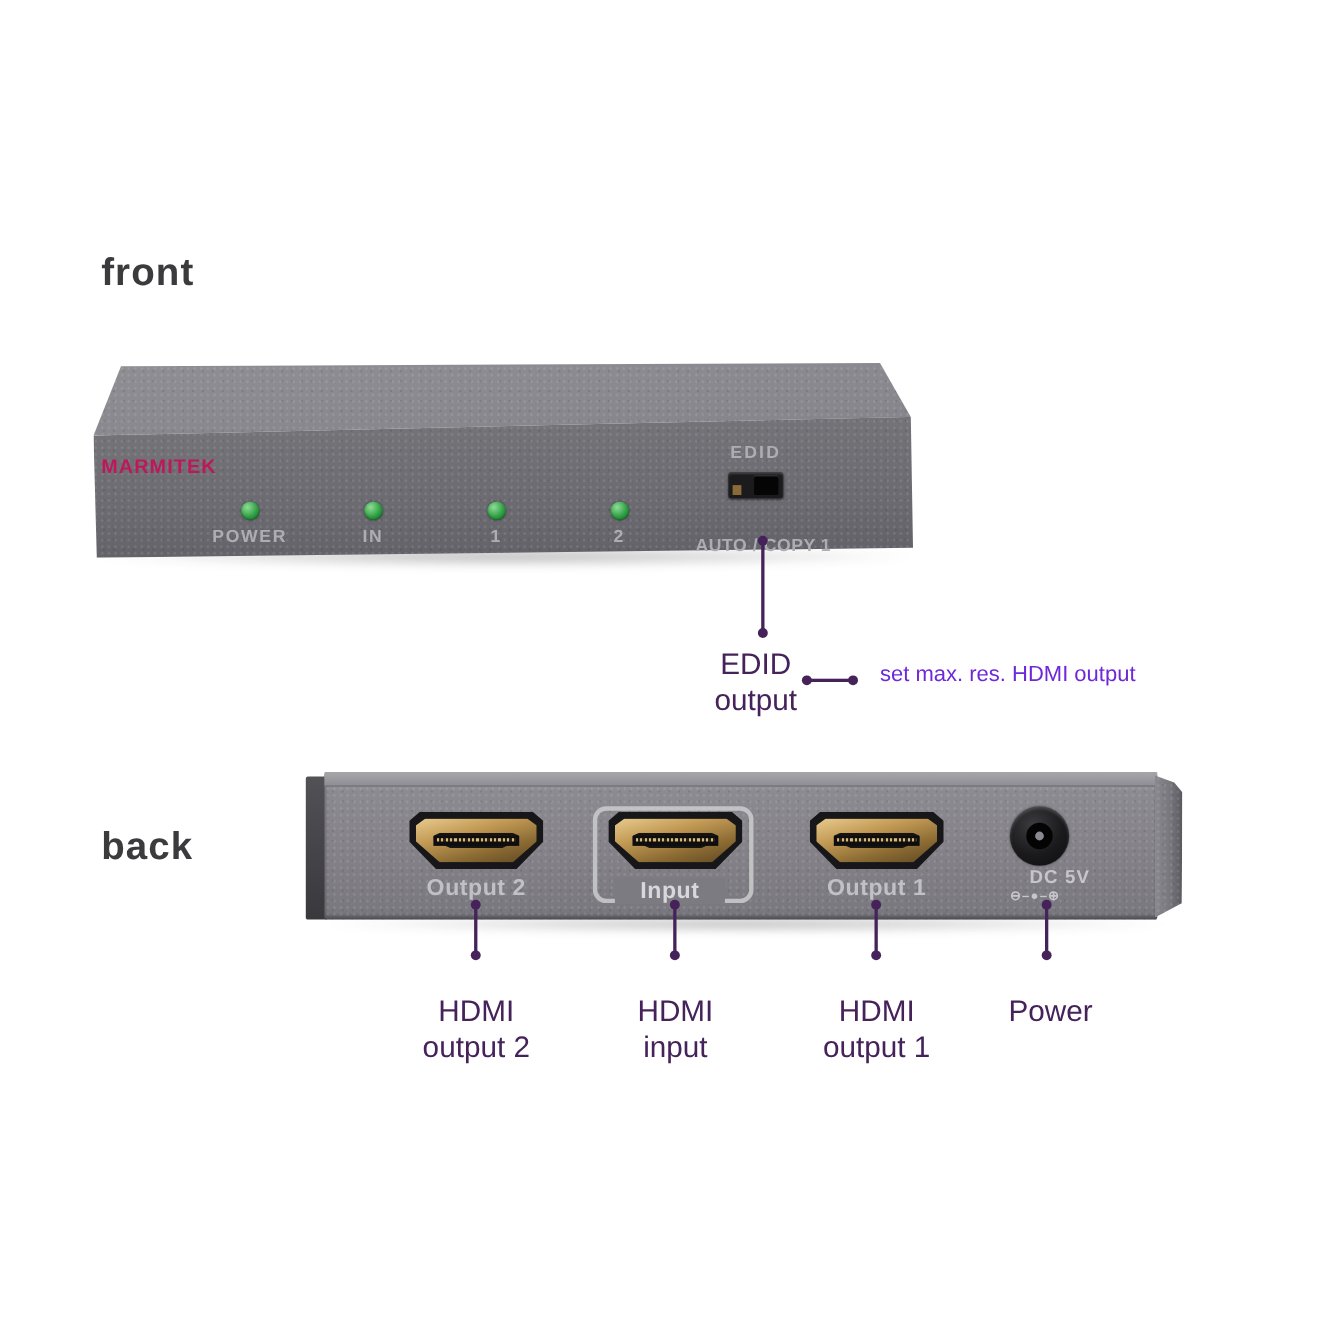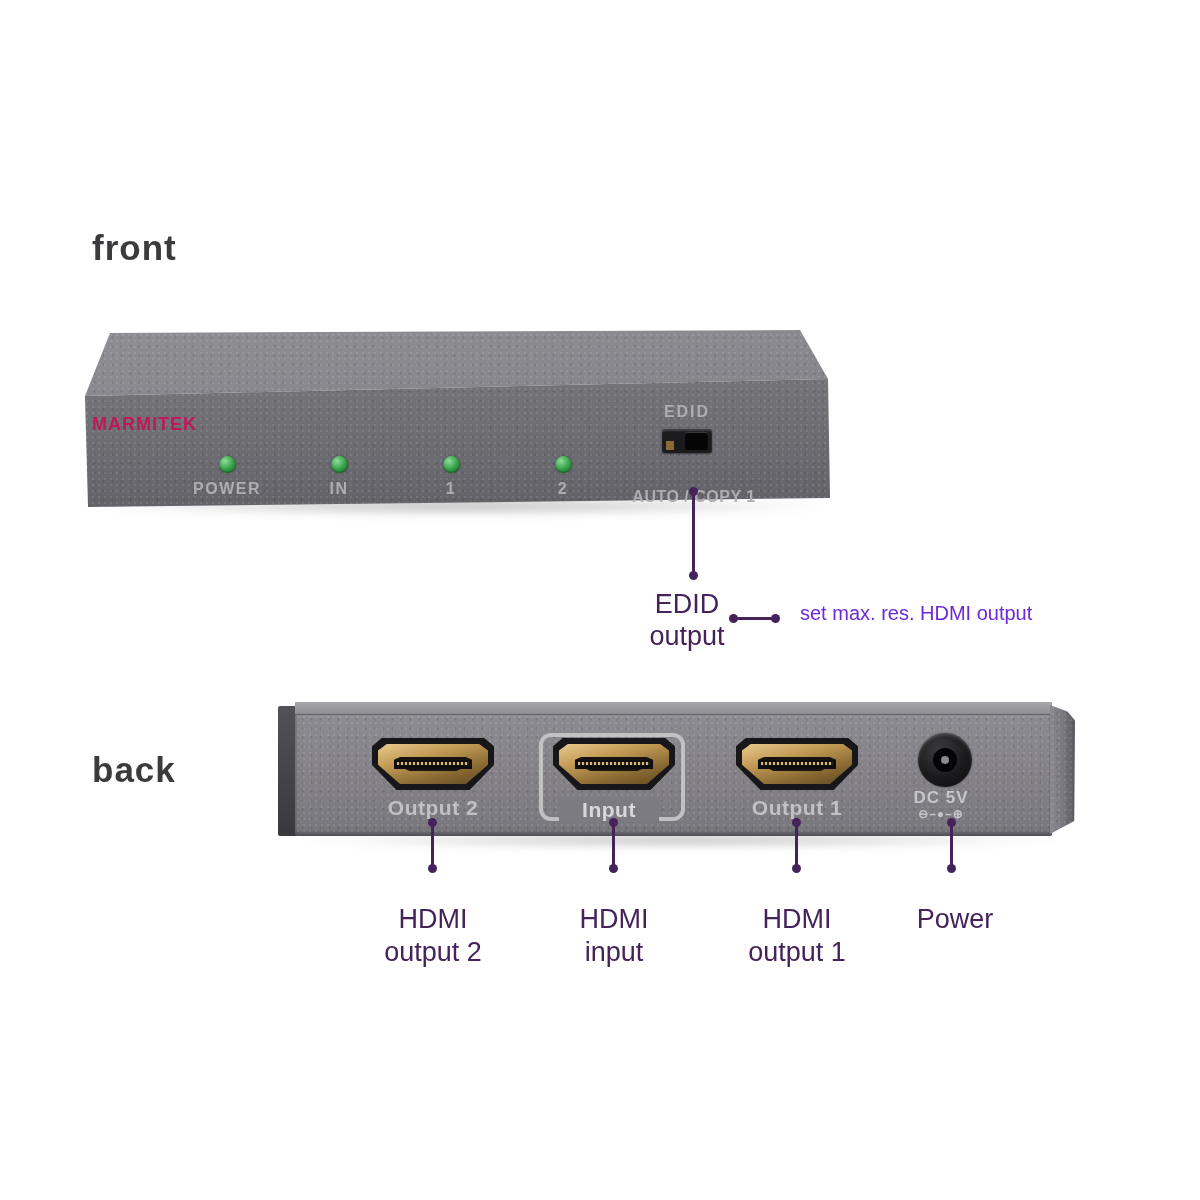--- a/index.html
+++ b/index.html
@@ -72,21 +72,21 @@
   .port-label{width:150px;text-align:center;font-size:21px;font-weight:bold;color:#c7c7cb;
     letter-spacing:.5px;opacity:.92;}
   .input-bracket{width:138px;height:80px;border:4px solid #caccce;border-radius:12px;opacity:.85;}
   .input-label{width:100px;text-align:center;font-size:21px;font-weight:bold;color:#d8d8dc;
     background:#7c7b81;letter-spacing:.5px;}
   .dc-jack{width:54px;height:54px;border-radius:50%;
     background:radial-gradient(circle at 40% 32%,#3c3c40 0%,#1a1a1d 55%,#0d0d0f 100%);
     box-shadow:inset 0 2px 3px rgba(255,255,255,.20), 0 0 2px rgba(0,0,0,.5);}
   .dc-hole{position:absolute;left:15px;top:15px;width:24px;height:24px;border-radius:50%;background:#040405;}
   .dc-pin{position:absolute;left:23px;top:23px;width:8px;height:8px;border-radius:50%;background:#8a898f;}
-  .dc-label{width:100px;text-align:center;font-size:17px;font-weight:bold;color:#c6c6ca;letter-spacing:1px;}
+  .dc-label{width:100px;text-align:right;font-size:17px;font-weight:bold;color:#c6c6ca;letter-spacing:1px;}
   .dc-polarity{width:100px;text-align:center;font-size:12px;font-weight:bold;color:#c6c6ca;letter-spacing:1px;}
 
   .soft-shadow{background:radial-gradient(ellipse at center,rgba(30,30,35,.30) 0%,rgba(30,30,35,0) 70%);
     filter:blur(4px);}
 </style>
 </head>
 <body>
 
 <div class="canvas">
 

